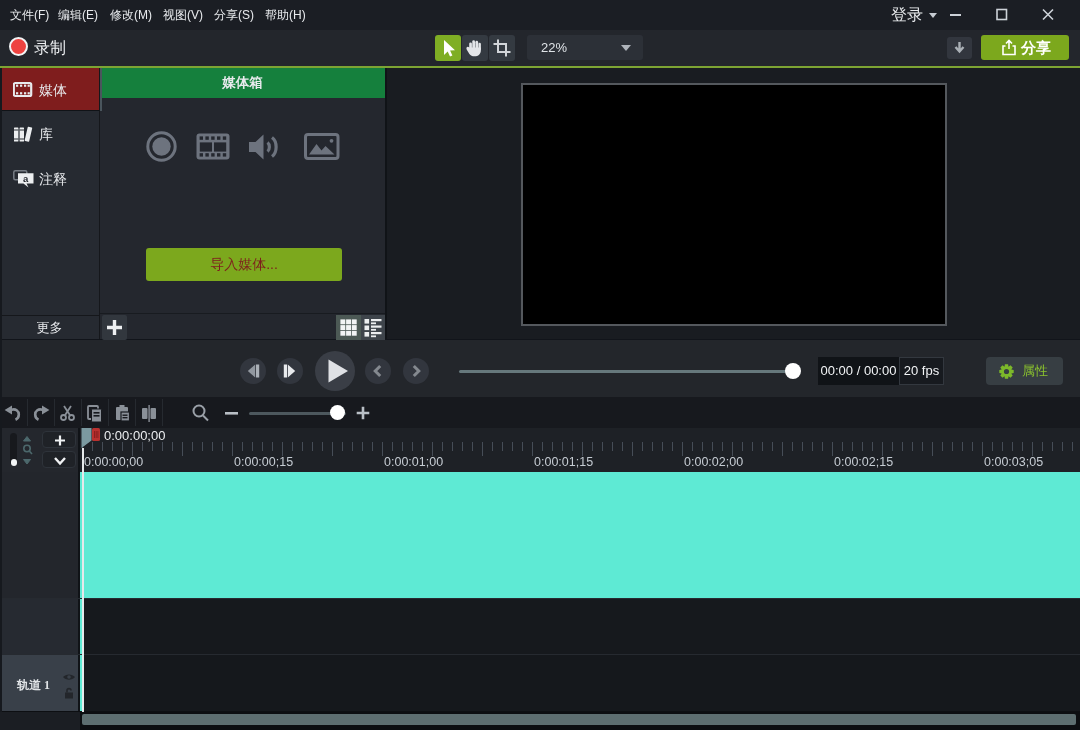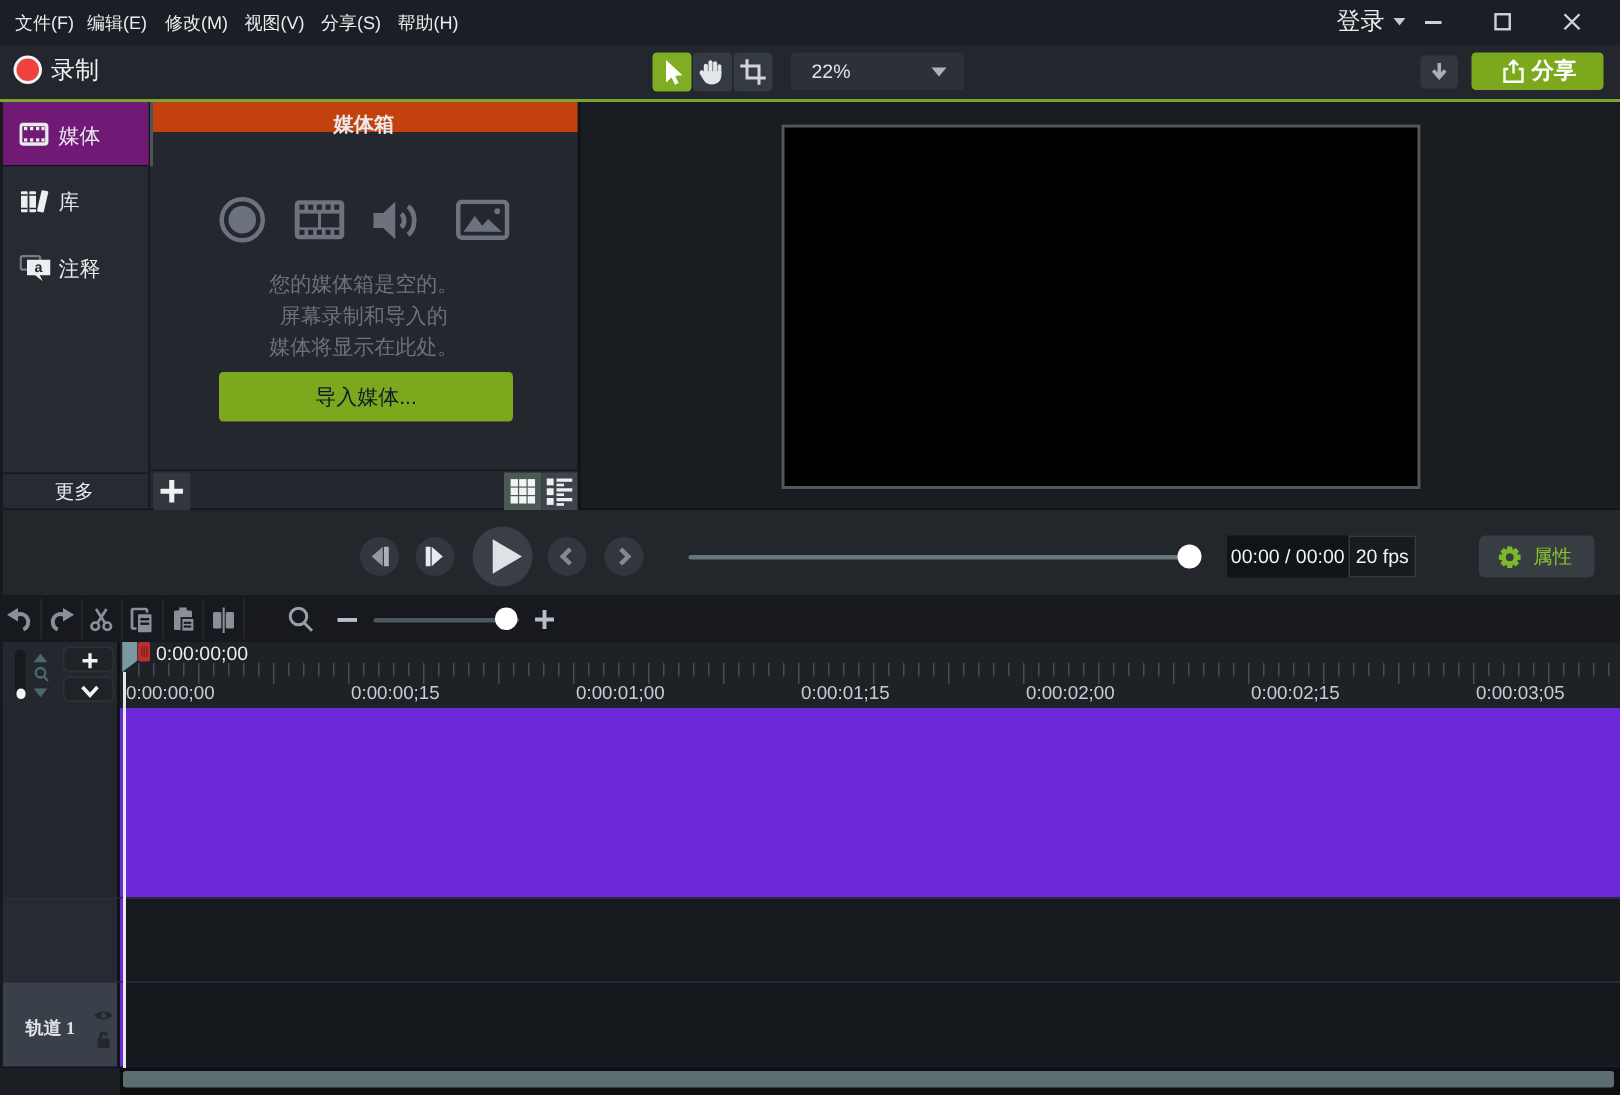--- a/index.html
+++ b/index.html
@@ -25,29 +25,29 @@
   #dlbtn { position:absolute; left:947px; top:37px; width:25px; height:22px; background:#32363e; border-radius:3px; }
   #sharebtn { position:absolute; left:981px; top:35px; width:88px; height:25px; background:#7ca81d; border-radius:3px; color:#fff; }
   #sharebtn span { position:absolute; left:40px; top:0; line-height:25px; font-size:15px; font-weight:bold; }
 
   
   #content { left:0; top:68px; width:1080px; height:271px; background:#191c21; }
   #sidebar { left:0; top:68px; width:100px; height:271px; background:#262a31; border-right:1px solid #15171b; }
   .sideitem { position:absolute; left:0; width:99px; height:45px; color:#e8eaed; font-size:14px; }
   .sideitem .lbl { position:absolute; left:39px; top:14px; }
   .sideitem .ic { position:absolute; left:13px; top:13px; }
-  #item-media { top:0; height:43px; background:#701a75; border-bottom:1px solid #101317; }
+  #item-media { top:0; height:43px; background:#7f1d1d; border-bottom:1px solid #101317; }
   #more { position:absolute; left:0; top:247px; width:99px; height:24px; border-top:1px solid #15171b; color:#e8eaed; font-size:13px; text-align:center; line-height:24px; }
 
   #mediabin { left:100px; top:68px; width:285px; height:271px; background:#24272e; }
-  #mb-head { position:absolute; left:0; top:0; width:285px; height:20px; background:#c2410c; color:#e8eaed; font-size:13.5px; font-weight:bold; text-align:center; line-height:30px; }
+  #mb-head { position:absolute; left:0; top:0; width:285px; height:30px; background:#15803d; color:#e8eaed; font-size:13.5px; font-weight:bold; text-align:center; line-height:30px; }
   #mb-sliver { position:absolute; left:0; top:0; width:2px; height:43px; background:#4a555d; }
   #mb-icons { position:absolute; left:0; top:62px; width:285px; }
   #mb-text { position:absolute; left:0; top:111px; width:285px; text-align:center; color:#6b727b; font-size:14px; line-height:21px; }
-  #mb-btn { position:absolute; left:46px; top:180px; width:196px; height:33px; background:#7ca81d; border-radius:3px; color:#0f172a; font-size:14px; text-align:center; line-height:33px; }
+  #mb-btn { position:absolute; left:46px; top:180px; width:196px; height:33px; background:#7ca81d; border-radius:3px; color:#7f1d1d; font-size:14px; text-align:center; line-height:33px; }
   #mb-foot { position:absolute; left:0; top:245px; width:285px; height:26px; border-top:1px solid #181b20; }
   #mb-plus { position:absolute; left:2px; top:1px; width:25px; height:25px; background:#32373e; border-radius:2px; }
   #mb-grid { position:absolute; left:236px; top:1px; width:25px; height:25px; background:#4c5955; }
   #mb-list { position:absolute; left:261px; top:1px; width:24px; height:25px; background:#3e444b; }
 
   #canvas { left:521px; top:83px; width:426px; height:243px; background:#000; border:2px solid #54585d; }
 
   
   #playbar { left:0; top:340px; width:1080px; height:57px; background:#23262b; }
   .pbtn { position:absolute; top:18px; width:26px; height:26px; border-radius:50%; background:#32363e; }
@@ -66,21 +66,21 @@
 
   
   #ruler { left:0; top:428px; width:1080px; height:44px; background:#1e2126; }
   #rgutter { position:absolute; left:0; top:0; width:80px; height:44px; background:#24272d; border-right:2px solid #101317; }
   .rbtn { position:absolute; left:42px; width:34px; height:17px; background:#1f2227; border:1px solid #2e333a; border-radius:4px; color:#f0f2f4; text-align:center; }
   .tick { position:absolute; top:0; width:1px; background:#464d57; }
   .rlabel { position:absolute; top:27px; color:#c6ccd3; font-size:12.5px; white-space:nowrap; }
   #phlabel { position:absolute; left:104px; top:0; color:#eceef0; font-size:13px; }
 
   
-  #tracks { left:0; top:472px; width:1080px; height:240px; background:#6d28d9;font-family:Liberation Serif, serif; }
+  #tracks { left:0; top:472px; width:1080px; height:240px; background:#5eead4;font-family:Liberation Serif, serif; }
   #tgutter1 { position:absolute; left:0; top:0; width:80px; height:127px; background:#23262c; border-right:2px solid #101317; }
   #tgutter2 { position:absolute; left:0; top:127px; width:80px; height:56px; background:#262a31; border-right:2px solid #101317; }
   #track1hd { position:absolute; left:0; top:183px; width:80px; height:56px; background:#394049; border-right:2px solid #101317; color:#e0e3e6; font-size:12px; }
   #trow1 { position:absolute; left:82px; top:127px; width:998px; height:56px; background:#16191d; }
   #trow2 { position:absolute; left:82px; top:183px; width:998px; height:56px; background:#15181c; }
   .hline { position:absolute; left:0; width:1080px; height:1px; background:#0d0f12; }
   #playhead { position:absolute; left:82px; top:448px; width:2px; height:264px; background:#e6e9eb; }
 
   
   #bottombar { left:0; top:712px; width:1080px; height:18px; background:#0c0e11; }
@@ -215,21 +215,20 @@
       <svg style="position:absolute;left:148px;top:2px" width="37" height="30">
         <path d="M1 10 L7.5 10 L15.5 2.5 L15.5 27.5 L7.5 20 L1 20 Z" fill="#6d737e"></path>
         <path d="M19.5 10.5 C22 12.5 22 17.5 19.5 19.5 M24 5.5 C29.5 9.5 29.5 20.5 24 24.5" stroke="#6d737e" stroke-width="3.2" fill="none"></path>
       </svg>
       <svg style="position:absolute;left:204px;top:3px" width="36" height="27">
         <rect x="1.5" y="1.5" width="32.5" height="24" rx="2.5" fill="none" stroke="#6d737e" stroke-width="3"></rect>
         <circle cx="27.5" cy="7.8" r="1.9" fill="#6d737e"></circle>
         <path d="M5 21.5 L12.5 11 L17.5 17.5 L21.5 13 L30.5 21.5 Z" fill="#6d737e"></path>
       </svg>
     </div>
-    <div id="mb-text">您的媒体箱是空的。<br>屏幕录制和导入的<br>媒体将显示在此处。</div>
     <div id="mb-btn">导入媒体...</div>
     <div id="mb-foot">
       <div id="mb-plus"><svg width="25" height="25">
           <path d="M12.5 5 L12.5 20 M5 12.5 L20 12.5" stroke="#eef0f2" stroke-width="3.4"></path>
         </svg></div>
       <div id="mb-grid"><svg width="25" height="25">
           <g fill="#f2f4f5">
             <rect x="4.4" y="4.4" width="4.9" height="4.9"></rect>
             <rect x="10.1" y="4.4" width="4.9" height="4.9"></rect>
             <rect x="15.8" y="4.4" width="4.9" height="4.9"></rect>

